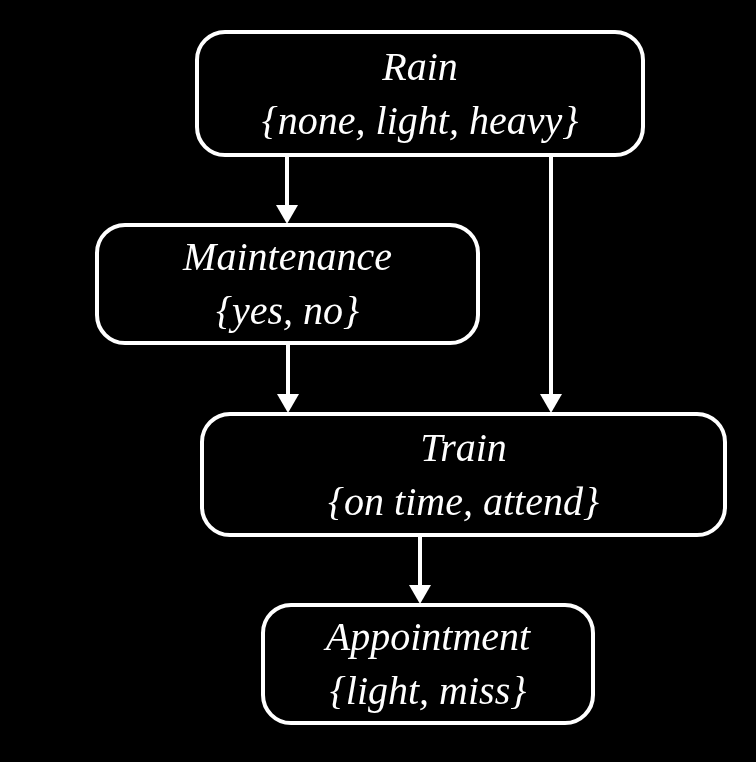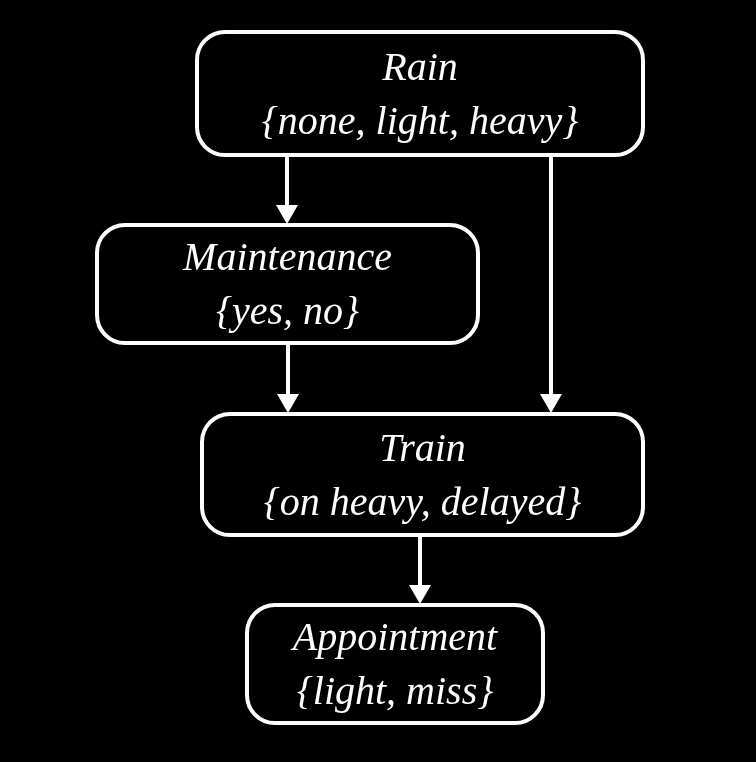--- a/index.html
+++ b/index.html
@@ -31,22 +31,22 @@
     text-align: center;
     font-style: italic;
     font-size: 40px;
     line-height: 1.35;
     z-index: 2;
   }
   .node .node-label { white-space: nowrap; }
   .node .node-values { white-space: nowrap; }
   #node-rain        { left: 195px; top: 30px;  width: 450px; height: 127px; }
   #node-maintenance { left: 95px;  top: 223px; width: 385px; height: 122px; }
-  #node-train       { left: 200px; top: 412px; width: 445px; height: 125px; }
-  #node-appointment { left: 245px; top: 603px; width: 300px; height: 122px; text-align: right; }
+  #node-train       { left: 200px; top: 412px; width: 527px; height: 125px; }
+  #node-appointment { left: 261px; top: 603px; width: 334px; height: 122px; text-align: right; }
   #edges-layer {
     position: absolute;
     left: 0; top: 0;
     width: 756px; height: 762px;
     z-index: 1;
   }
 </style>
 </head>
 <body>
 
@@ -68,21 +68,21 @@
     <div class="node-values">{yes, no}</div>
   </div>
 
   <div class="node" id="node-rain">
     <div class="node-label">Rain</div>
     <div class="node-values">{none, light, heavy}</div>
   </div>
 
   <div class="node" id="node-train">
     <div class="node-label">Train</div>
-    <div class="node-values">{on heavy, delayed}</div>
+    <div class="node-values">{on time, attend}</div>
   </div>
 
   <div class="node" id="node-appointment">
     <div class="node-label">Appointment</div>
     <div class="node-values">{light, miss}</div>
   </div>
 
 </div>
 
 </body></html>

